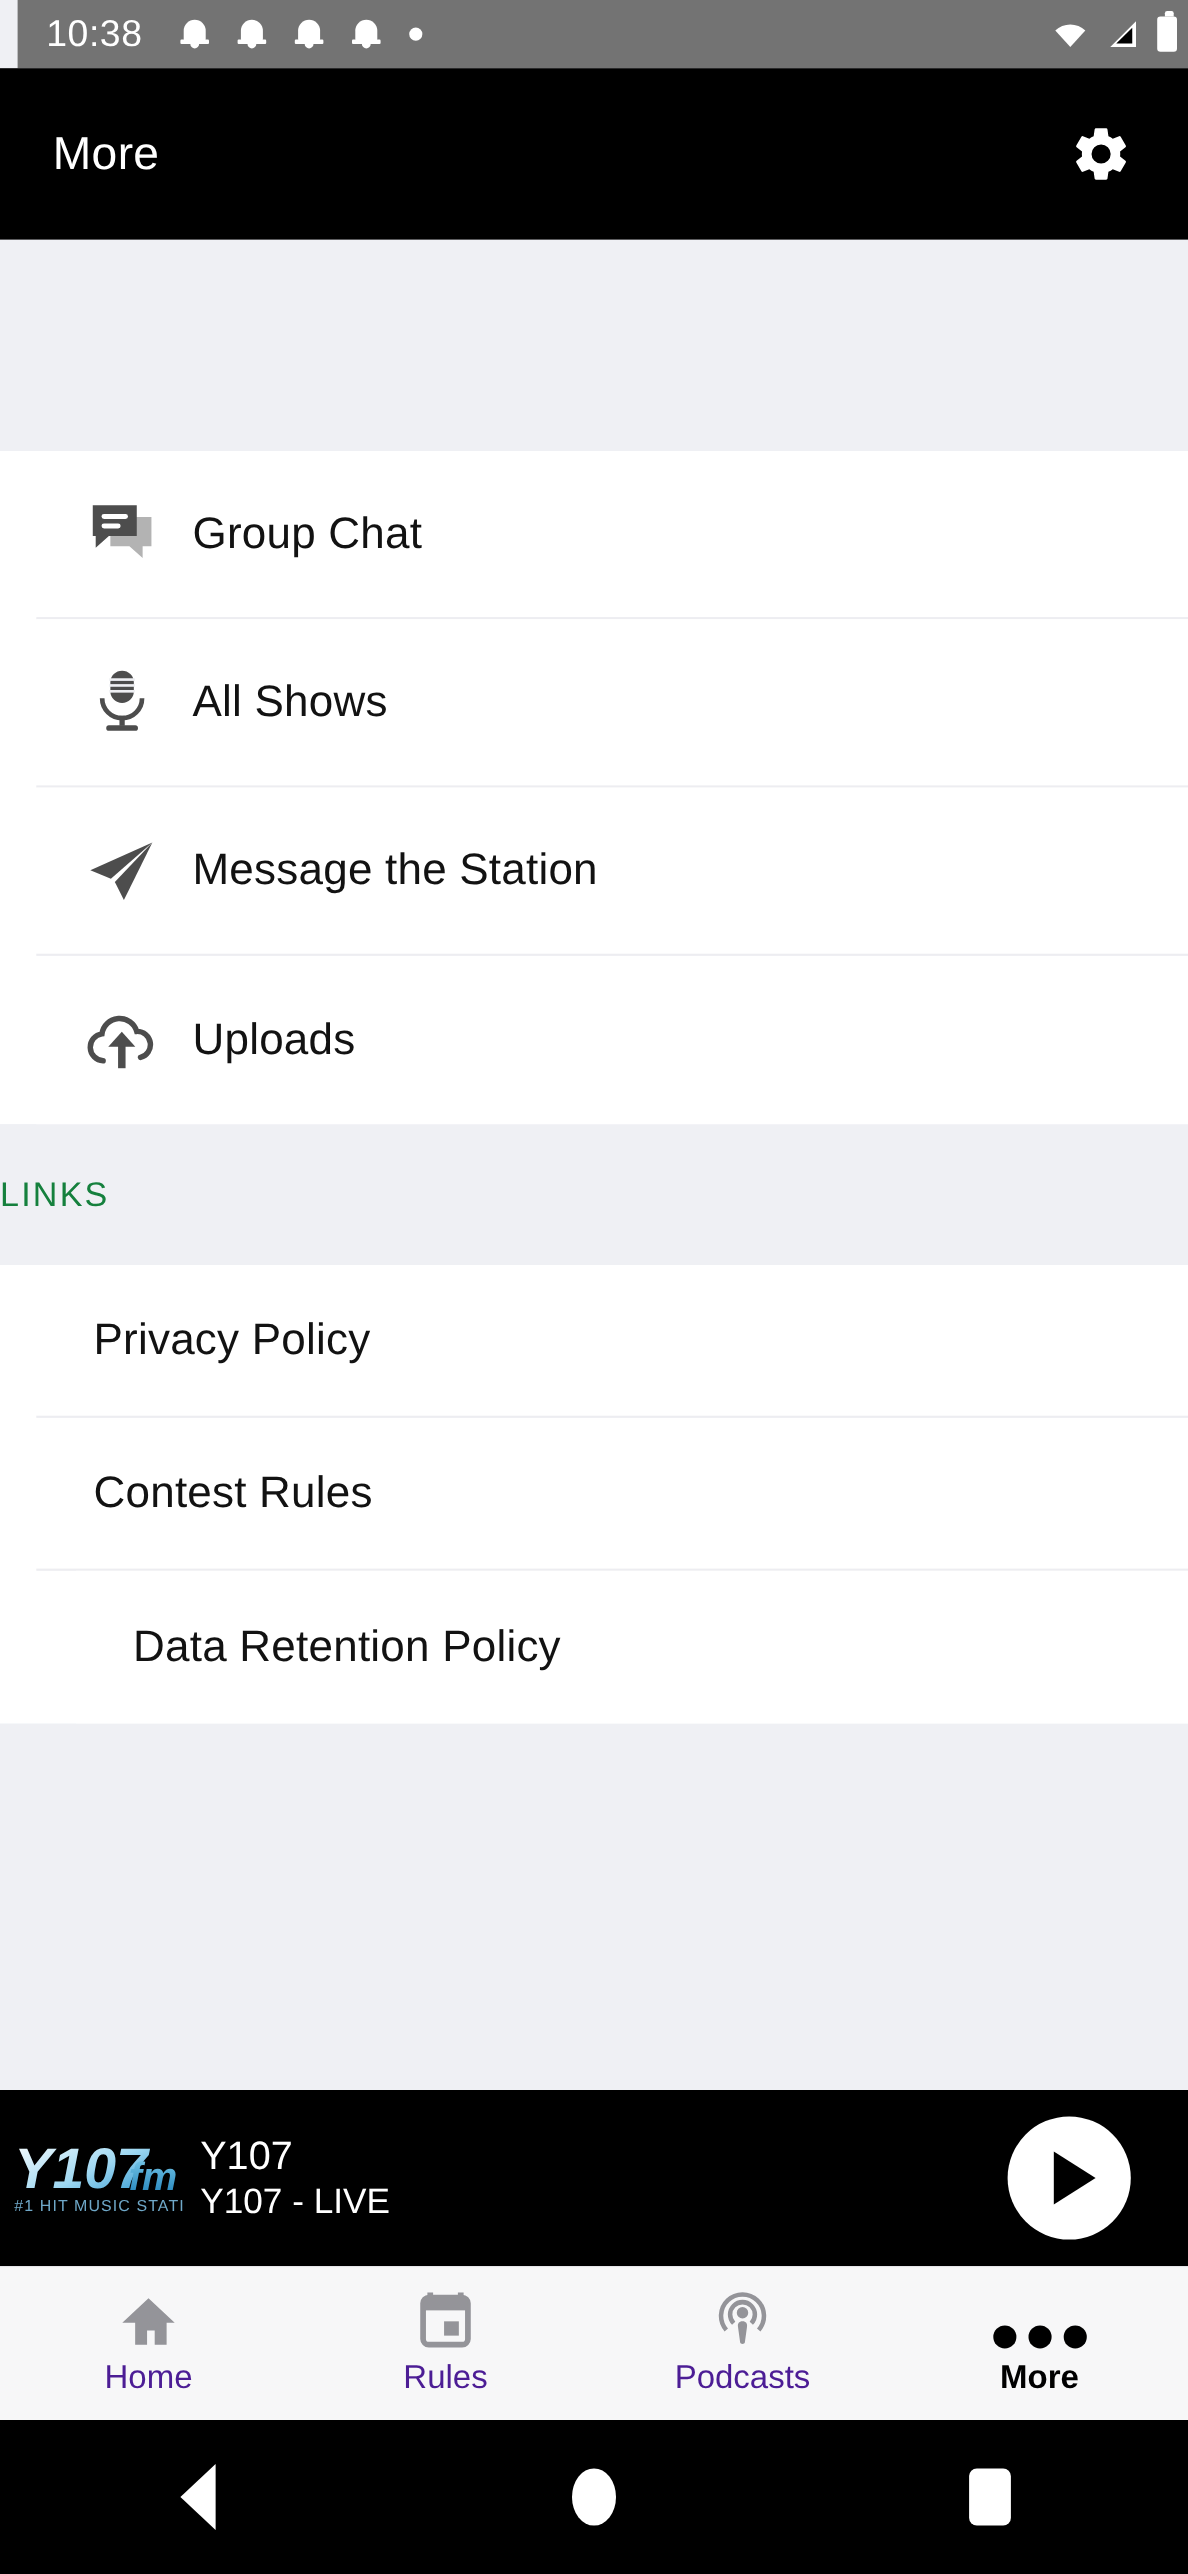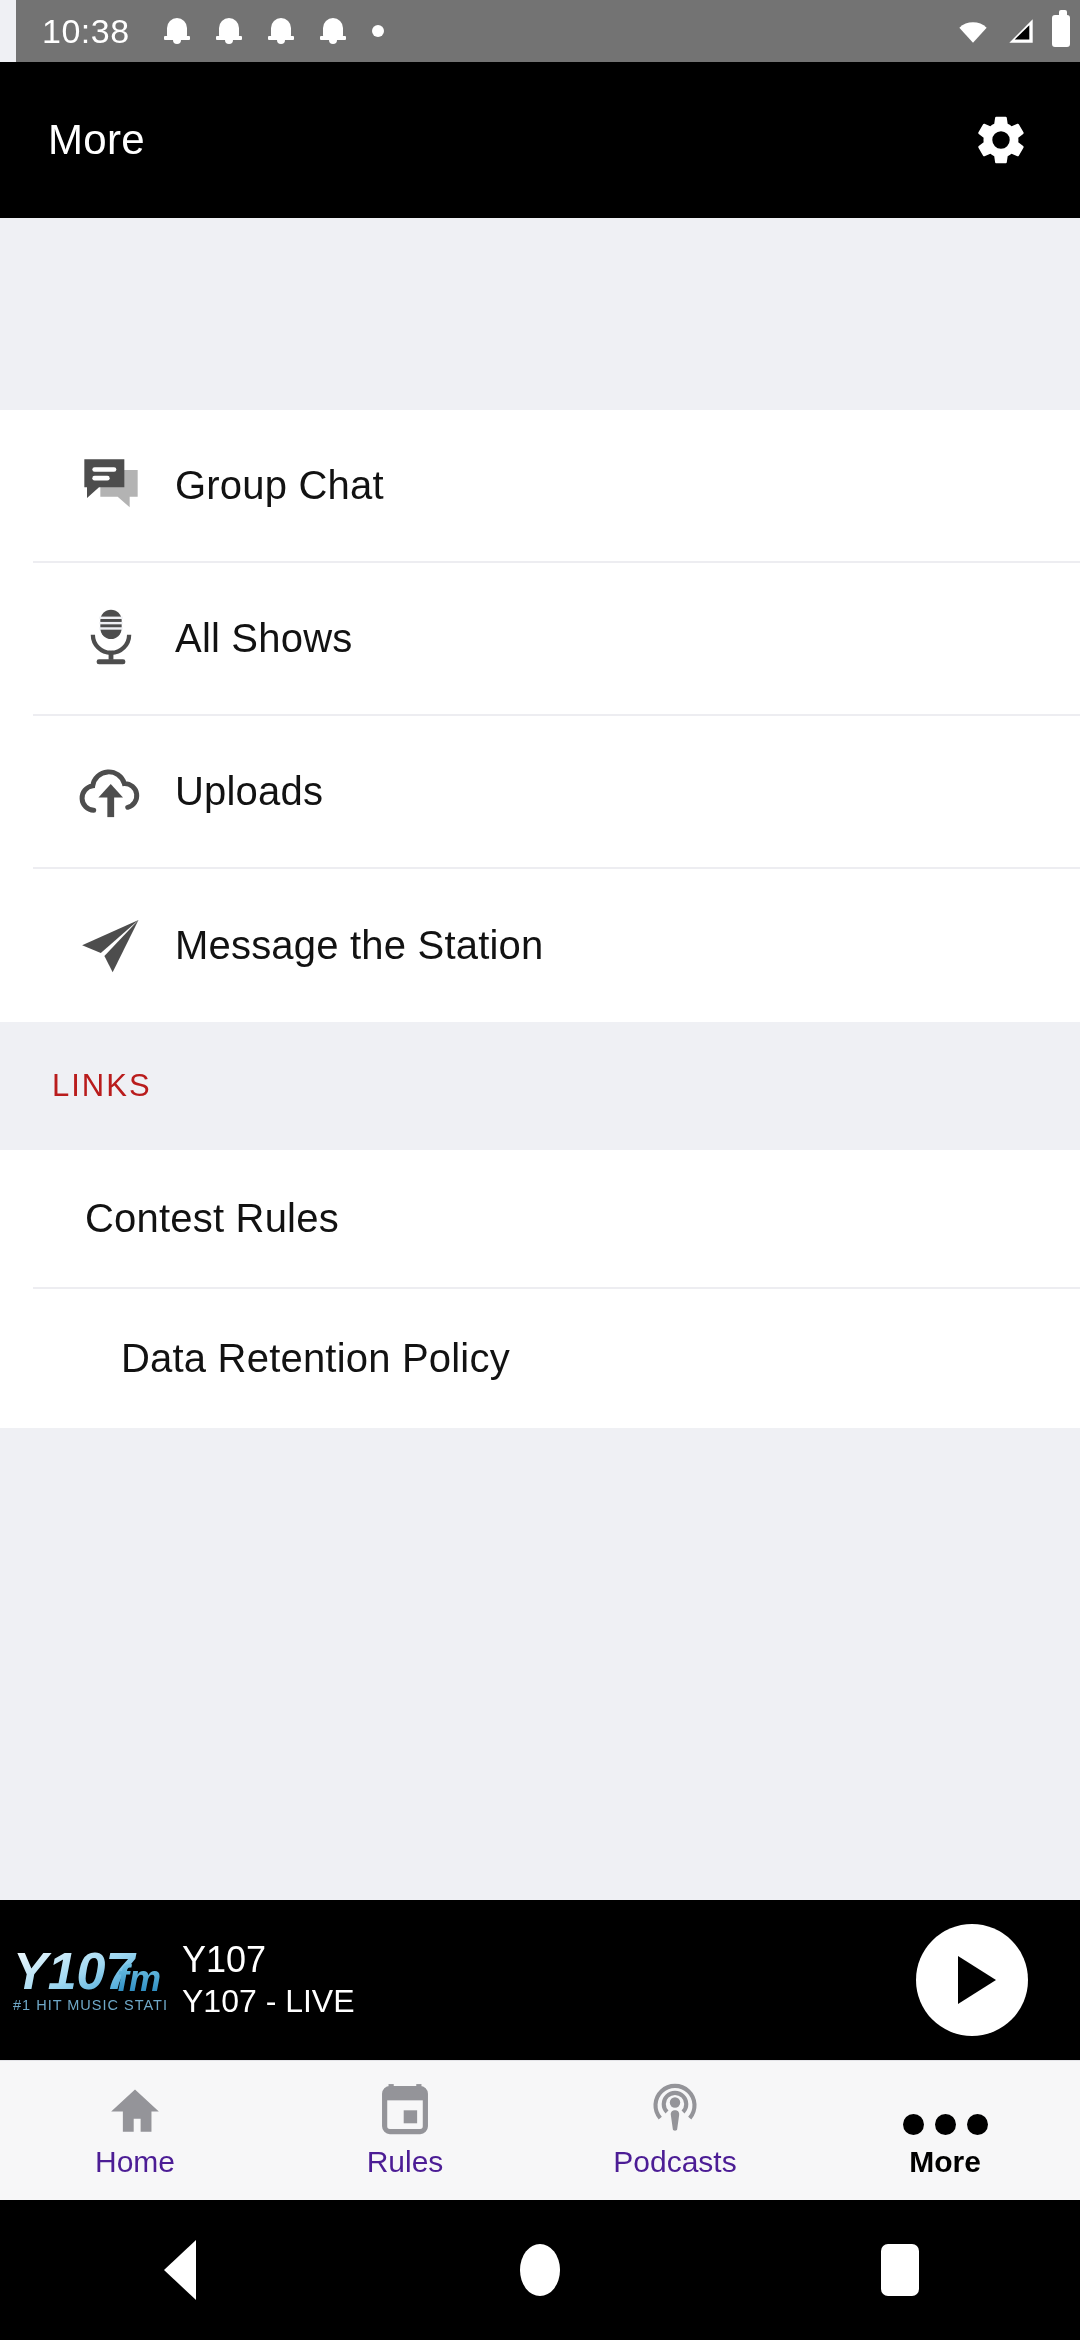--- a/index.html
+++ b/index.html
@@ -52,21 +52,21 @@
     border-bottom:2px solid #EDEDF1;
     position:relative;
   }
   .row:last-child { border-bottom:none; }
   .row-icon { width:108px; min-width:108px; margin-left:24px; display:flex; align-items:center; justify-content:center;}
   .row-label { font-size:40px; color:#121212; margin-left:10px; letter-spacing:.2px;}
 
   .section-header {
     height:128px; background:#EFF0F4; display:flex; align-items:center;
   }
-  .section-header span { font-size:31px; color:#b91c1c; letter-spacing:2px; margin-left:52px; }
+  .section-header span { font-size:31px; color:#15803d; letter-spacing:2px; }
 
   .link-row {
     height:139px; background:#fff; display:flex; align-items:center;
     border-bottom:2px solid #EDEDF1;
   }
   .link-row:last-child { border-bottom:none;margin-left:36px; }
   .link-row span { font-size:40px; color:#121212; margin-left:52px; letter-spacing:.2px;}
   .spacer-bottom { background:#EFF0F4; height:250px; }
 
   
@@ -189,46 +189,49 @@
             <path d="M3.2 10.4a6.8 6.8 0 0 0 13.6 0" fill="none" stroke="#4D4D4D" stroke-width="1.6"></path>
             <rect x="9.1" y="16.4" width="1.8" height="3.4" fill="#4D4D4D"></rect>
             <rect x="4.6" y="19.6" width="10.8" height="1.9" rx=".9" fill="#4D4D4D"></rect>
           </svg>
         </div>
         <div class="row-label">All Shows</div>
       </div>
 
       <div class="row">
         <div class="row-icon">
+          <svg width="66" height="58" viewBox="0 0 24 21">
+            <path fill="#4D4D4D" d="M22 1 L1.5 10.2 L8.3 13 Z"></path>
+            <path fill="#4D4D4D" d="M22 1 L9.6 14.1 L12.6 20 Z"></path>
+          </svg>
+        </div>
+        <div class="row-label">Message the Station</div>
+      </div>
+
+      <div class="row">
+        <div class="row-icon">
           <svg width="68" height="56" viewBox="0 0 26 21">
             <path d="M6.4 17.5a4.7 4.7 0 0 1-.4-9.35A6.2 6.2 0 0 1 18.1 7.3a4.6 4.6 0 0 1 1.3 9.05" fill="none" stroke="#4D4D4D" stroke-width="1.9" stroke-linecap="round"></path>
             <rect x="11.6" y="10.8" width="2.6" height="9.3" fill="#4D4D4D"></rect>
             <path d="M12.9 7.4 L17.6 12.6 L8.2 12.6 Z" fill="#4D4D4D"></path>
           </svg>
         </div>
         <div class="row-label">Uploads</div>
       </div>
 
-      <div class="row">
-        <div class="row-icon">
-          <svg width="66" height="58" viewBox="0 0 24 21">
-            <path fill="#4D4D4D" d="M22 1 L1.5 10.2 L8.3 13 Z"></path>
-            <path fill="#4D4D4D" d="M22 1 L9.6 14.1 L12.6 20 Z"></path>
-          </svg>
-        </div>
-        <div class="row-label">Message the Station</div>
-      </div>
-
     </div>
 
     <div class="section-header">
       <span>LINKS</span>
     </div>
 
     <div class="list-group">
+      <div class="link-row">
+        <span>Privacy Policy</span>
+      </div>
       <div class="link-row">
         <span>Contest Rules</span>
       </div>
       <div class="link-row">
         <span>Data Retention Policy</span>
       </div>
     </div>
 
     <div class="spacer-bottom"></div>
   </div>

